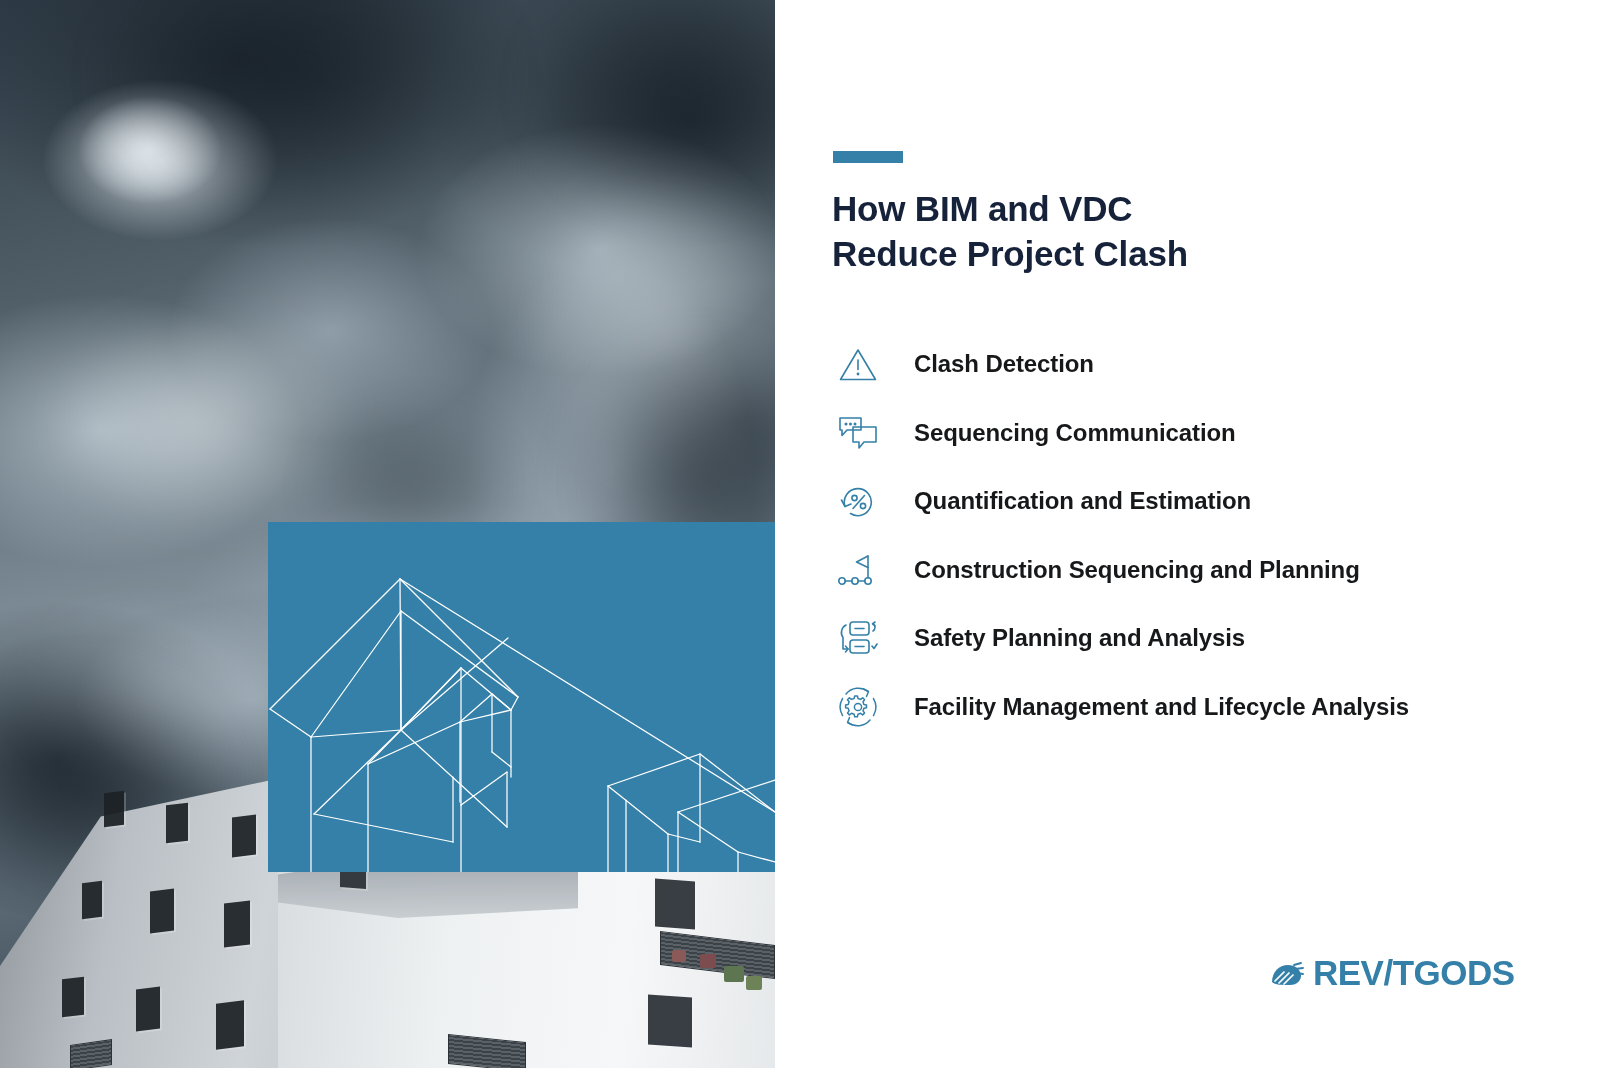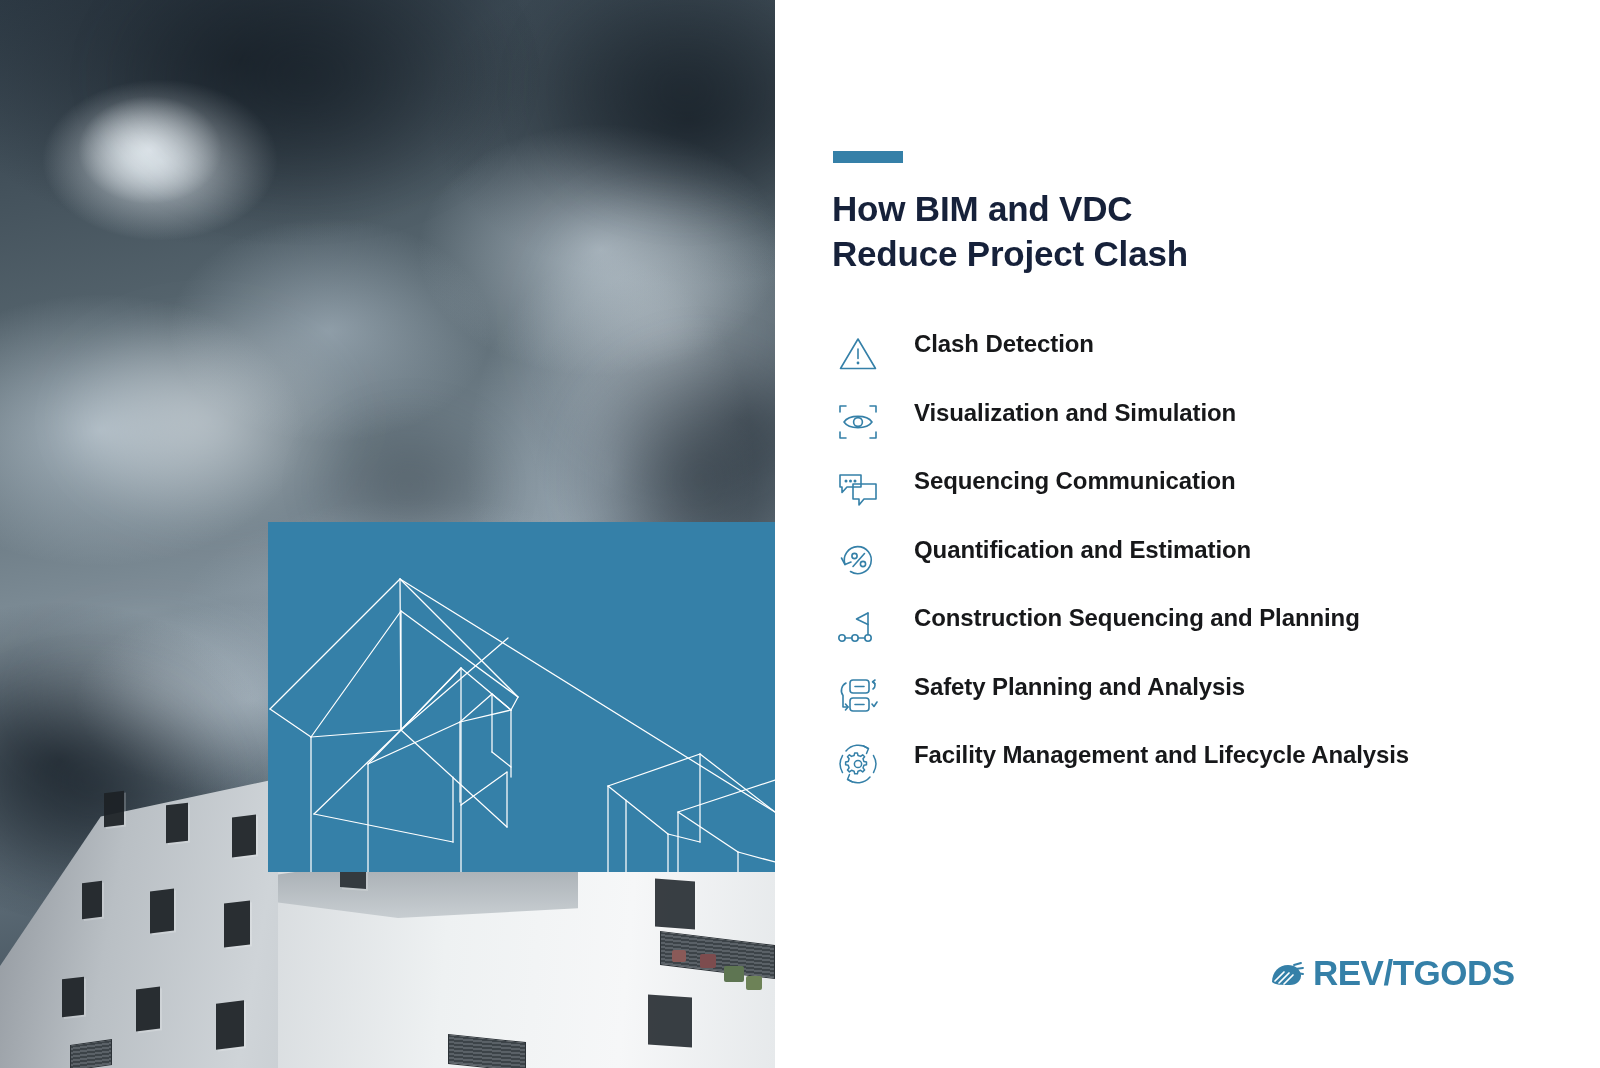--- a/index.html
+++ b/index.html
@@ -87,21 +87,21 @@
   .accent-bar {
     position:absolute; left:58px; top:151px; width:70px; height:12px; background:#3580A8;
   }
   .title {
     position:absolute; left:57px; top:186px; width:700px;
     font-size:35px; font-weight:700; line-height:1.29; color:#16213A;
     letter-spacing:-.2px;
   }
   .list { position:absolute; left:57px; top:330px; width:760px; }
   .list-item {
-    display:flex; height:68.5px;
+    display:flex; align-items:center; height:68.5px;
   }
   .li-icon {
     width:52px; min-width:52px; height:46px;
     display:flex; align-items:center; justify-content:center;
   }
   .li-icon svg { display:block; }
   .li-label {
     margin-left:30px; font-size:24px; font-weight:600;
     color:#17181A; letter-spacing:-.1px; white-space:nowrap;
   }
@@ -232,33 +232,20 @@
           <svg width="40" height="37" viewBox="0 0 40 37" fill="none" stroke="#3580A8" stroke-width="1.6" stroke-linecap="round" stroke-linejoin="round">
             <path d="M20 4 L37.5 33.5 H2.5 Z"></path>
             <path d="M20 14 V23.5"></path>
             <circle cx="20" cy="28" r="1.4" fill="#3580A8" stroke="none"></circle>
           </svg>
         </span>
         <span class="li-label">Clash Detection</span>
       </div>
 
 
-      <div class="list-item">
-        <span class="li-icon">
-          <svg width="42" height="38" viewBox="0 0 42 38" fill="none" stroke="#3580A8" stroke-width="1.6" stroke-linecap="round" stroke-linejoin="round">
-            <path d="M3 9 V3 H9"></path>
-            <path d="M39 9 V3 H33"></path>
-            <path d="M3 29 V35 H9"></path>
-            <path d="M39 29 V35 H33"></path>
-            <path d="M7 19 C12 11.5 30 11.5 35 19 C30 26.5 12 26.5 7 19 Z"></path>
-            <circle cx="21" cy="19" r="4.4"></circle>
-          </svg>
-        </span>
-        <span class="li-label">Visualization and Simulation</span>
-      </div>
 
       <div class="list-item">
         <span class="li-icon">
           <svg width="42" height="36" viewBox="0 0 42 36" fill="none" stroke="#3580A8" stroke-width="1.6" stroke-linecap="round" stroke-linejoin="round">
             <path d="M3 3 H24 V15 H10 L5 20.5 V15 H3 Z"></path>
             <circle cx="9" cy="9" r="1.5" fill="#3580A8" stroke="none"></circle>
             <circle cx="13.5" cy="9" r="1.5" fill="#3580A8" stroke="none"></circle>
             <circle cx="18" cy="9" r="1.5" fill="#3580A8" stroke="none"></circle>
             <path d="M16 12 H39 V27 H27 L22 33 V27 H16 Z" fill="#3580A8" fill-opacity="0"></path>
           </svg>

